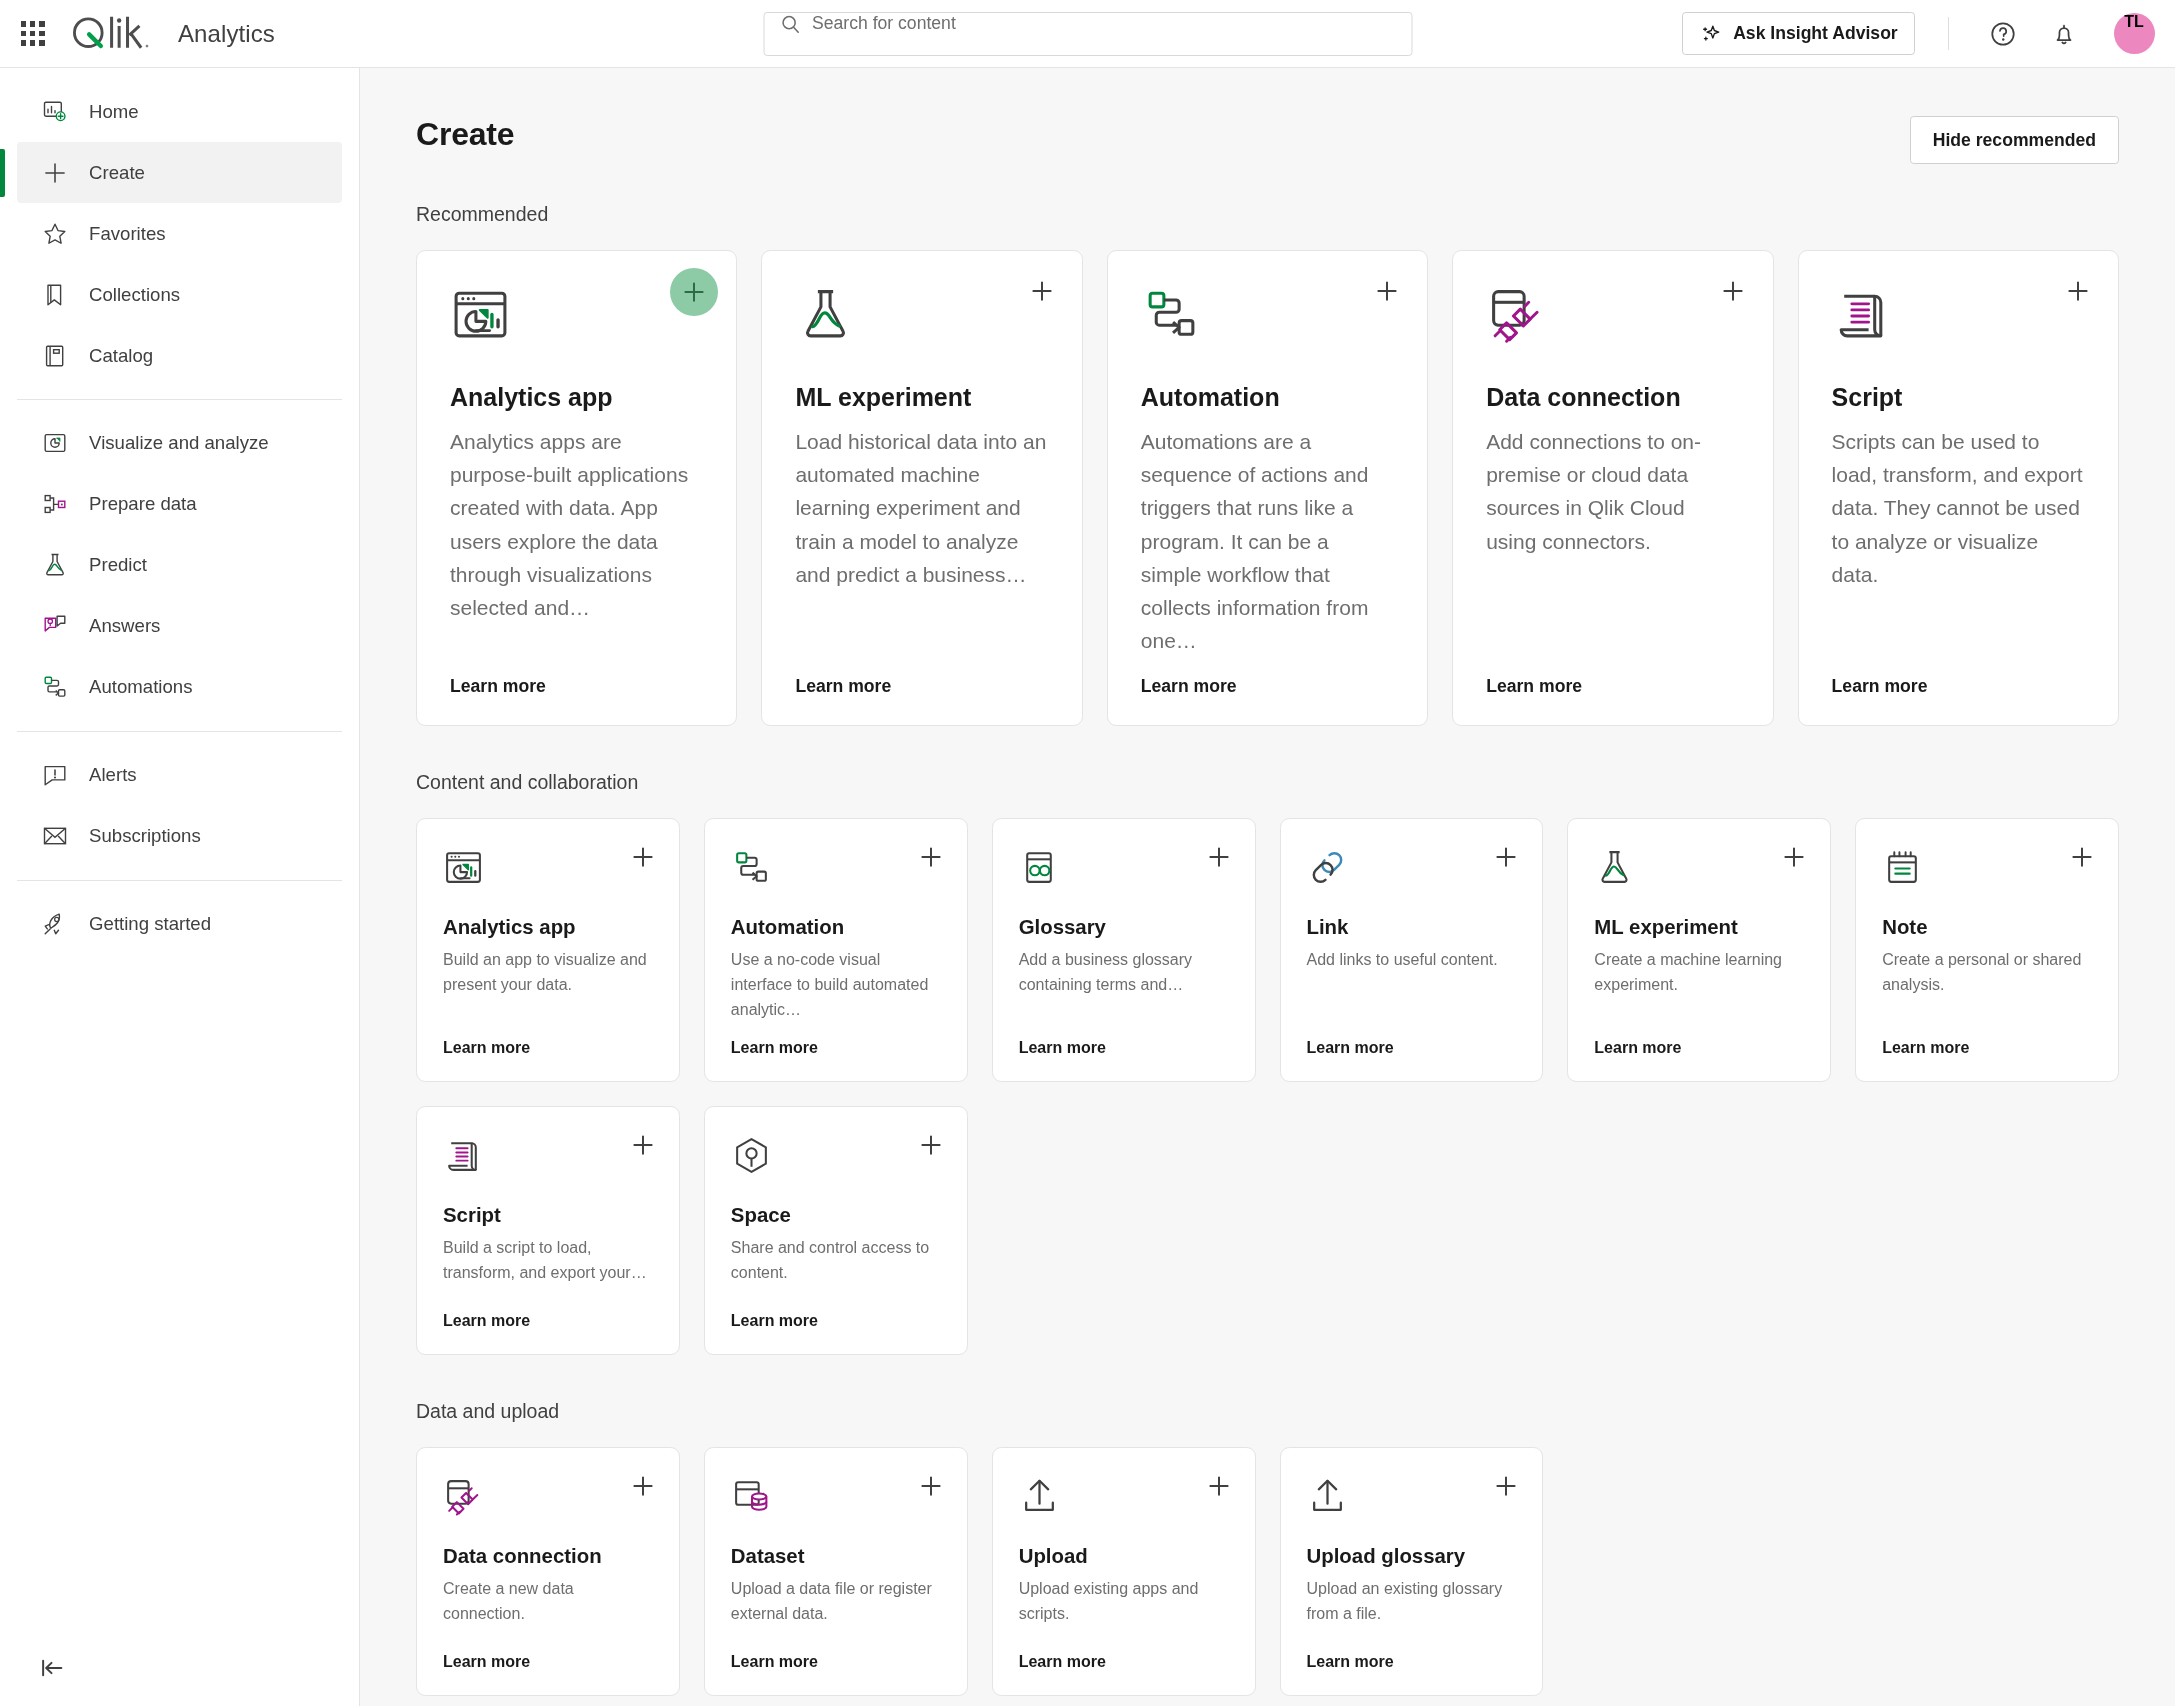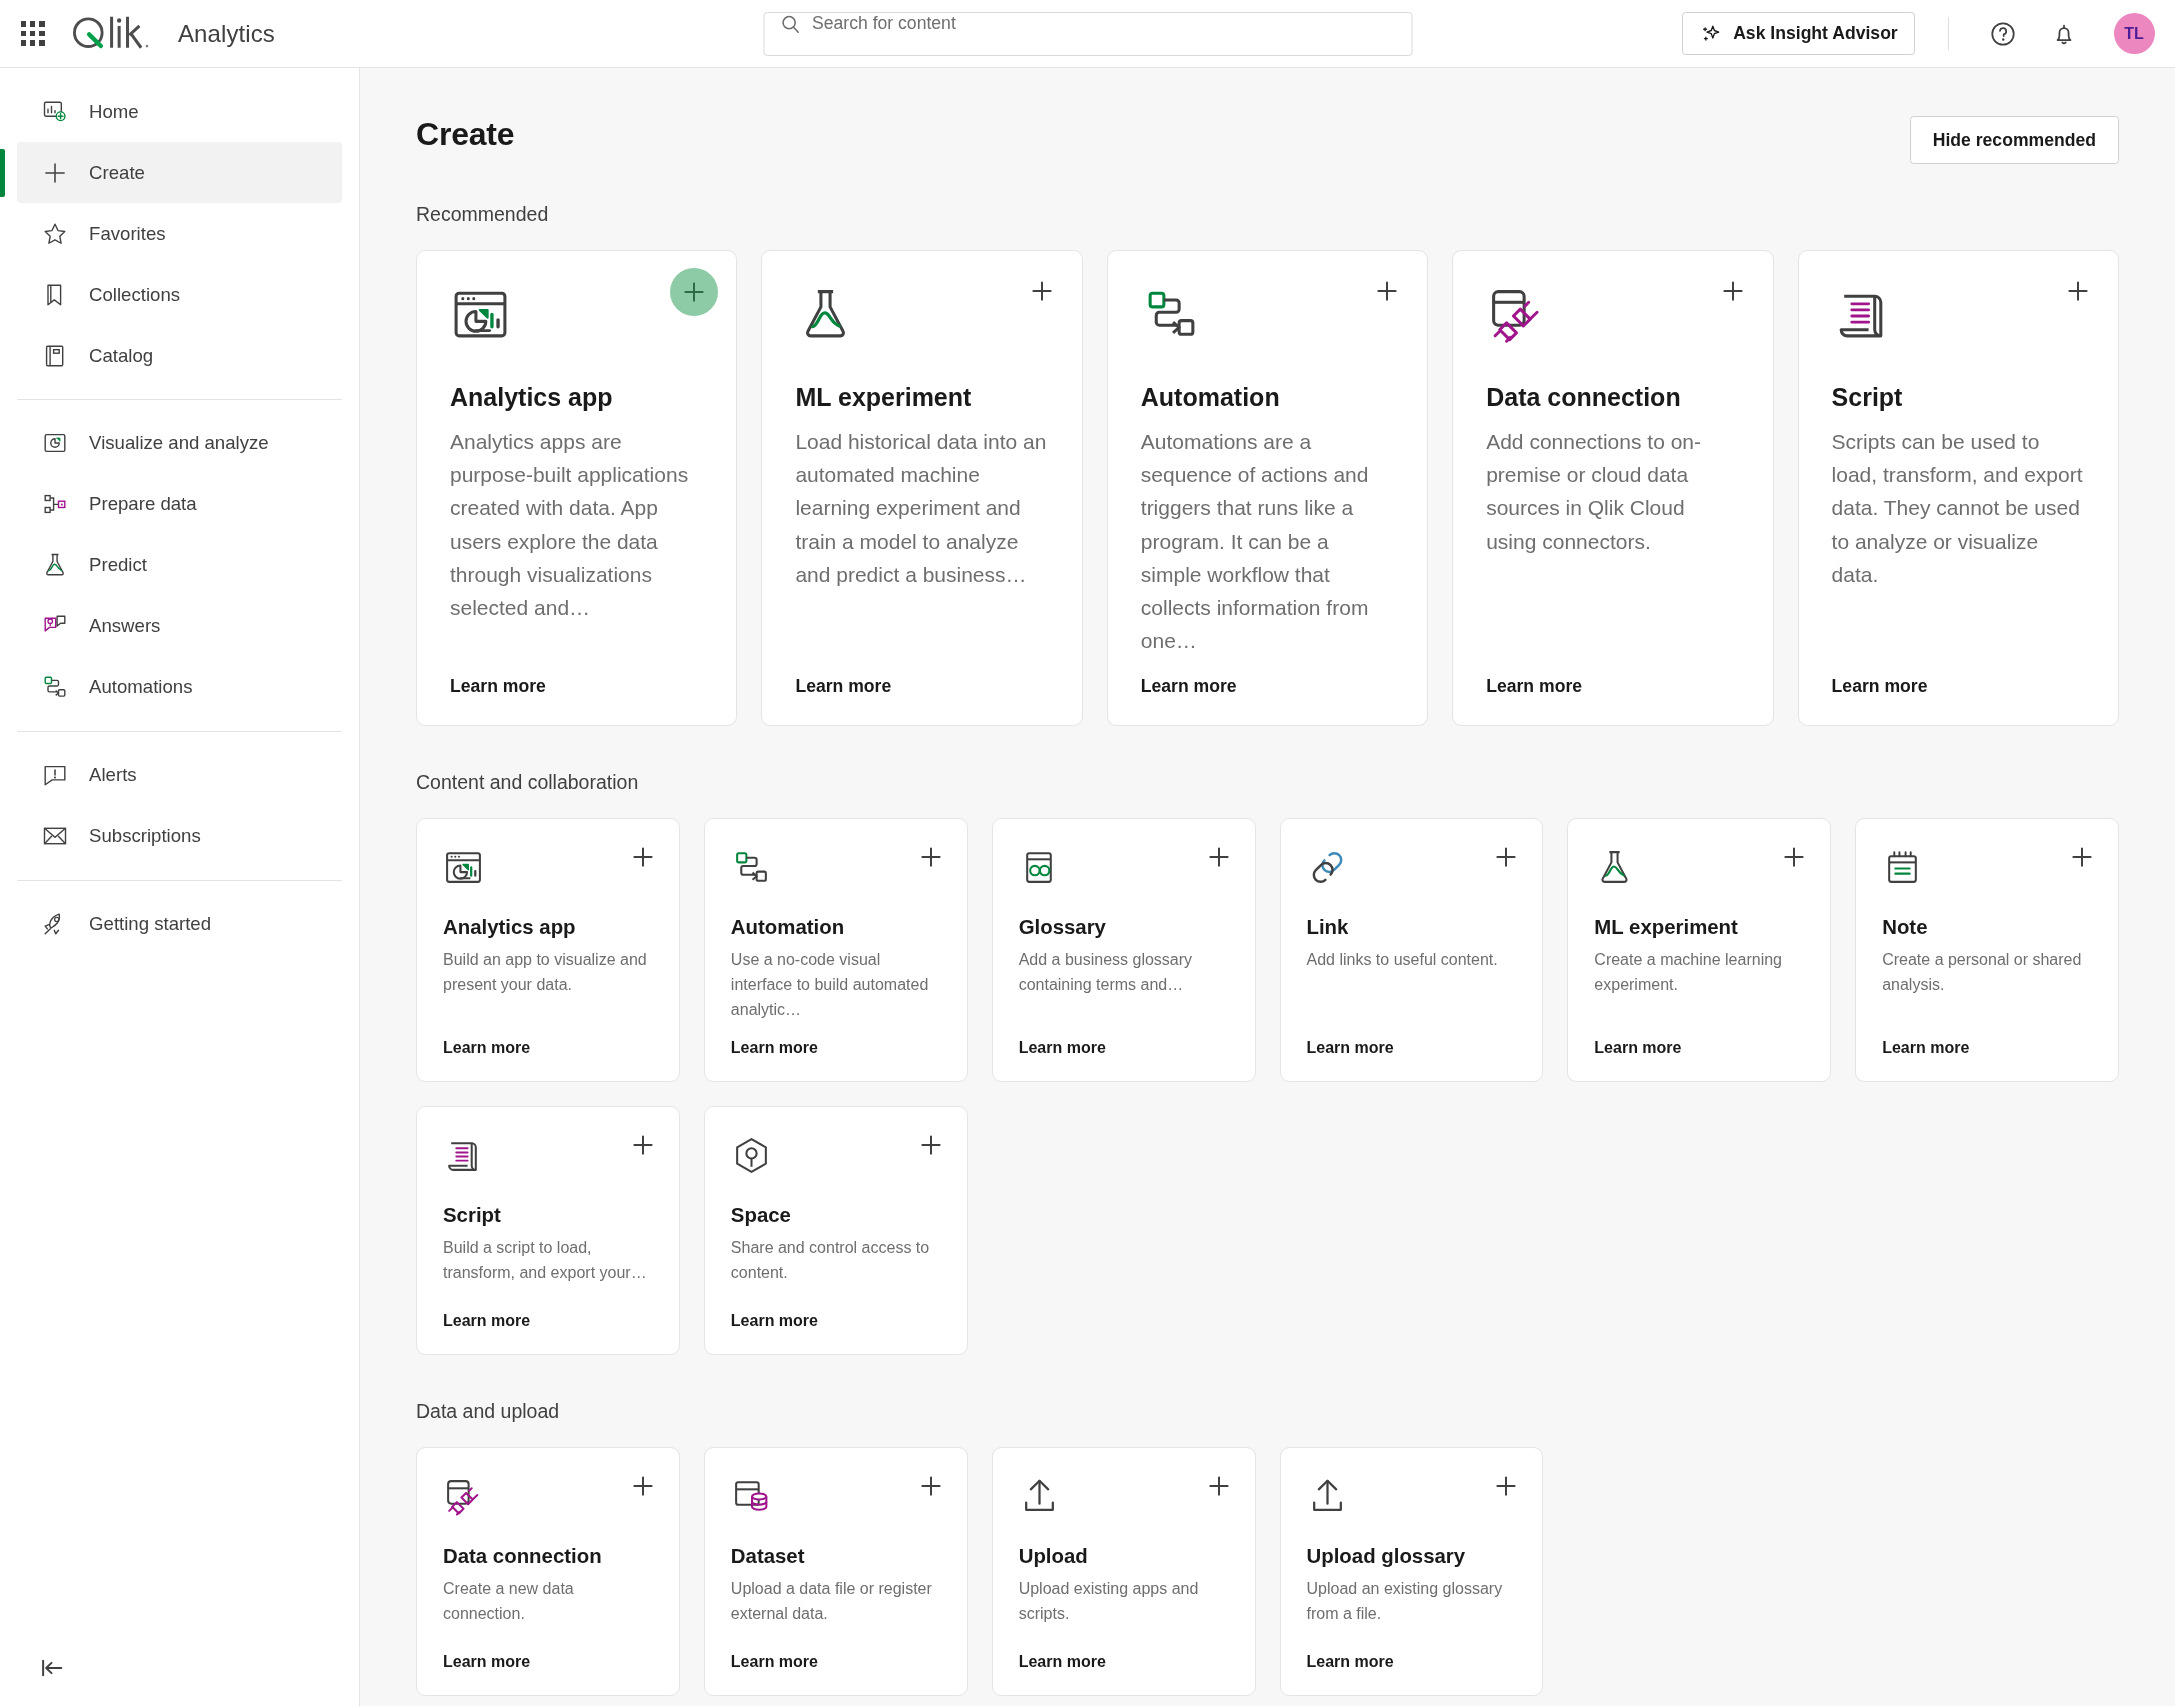--- a/index.html
+++ b/index.html
@@ -69,22 +69,22 @@
     font-size: 17.6px; color: #1a1a1a; font-weight: 600;
     font-family: "Liberation Sans", sans-serif;
   }
   .divider-v { width: 0.9px; height: 33px; background: #dedede; margin: 0 13px; }
   .icon-btn {
     width: 41px; height: 41px; display: flex; align-items: center; justify-content: center;
     cursor: pointer; background: none; border: none;
   }
   .avatar {
     width: 41px; height: 41px; border-radius: 50%;
-    background: #ec87c0; color: #4c1d95;
-    display: flex; align-items: center; justify-content: center;
+    background: #ec87c0; color: #000000;
+    display: flex; justify-content: center;
     font-size: 16px; font-weight: 600; margin-left: 9.3px; cursor: pointer;
   }
 
   
   .body-wrap { flex: 1; display: flex; min-height: 0; }
 
   
   .sidebar {
     width: 360px; min-width: 360px;
     background: #ffffff;

